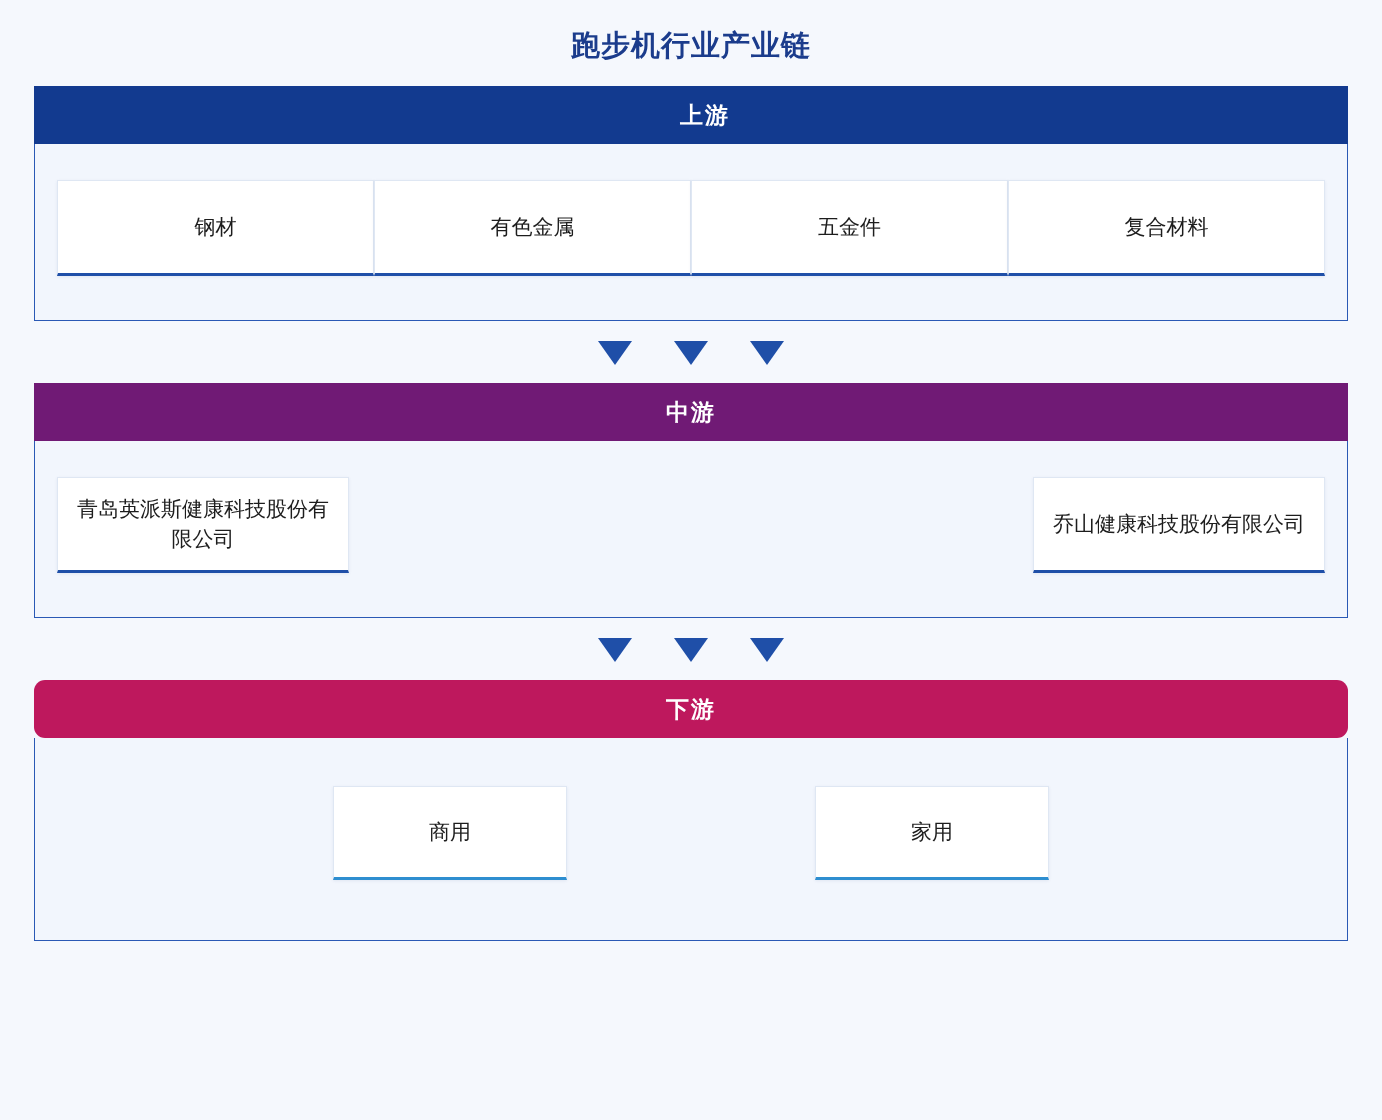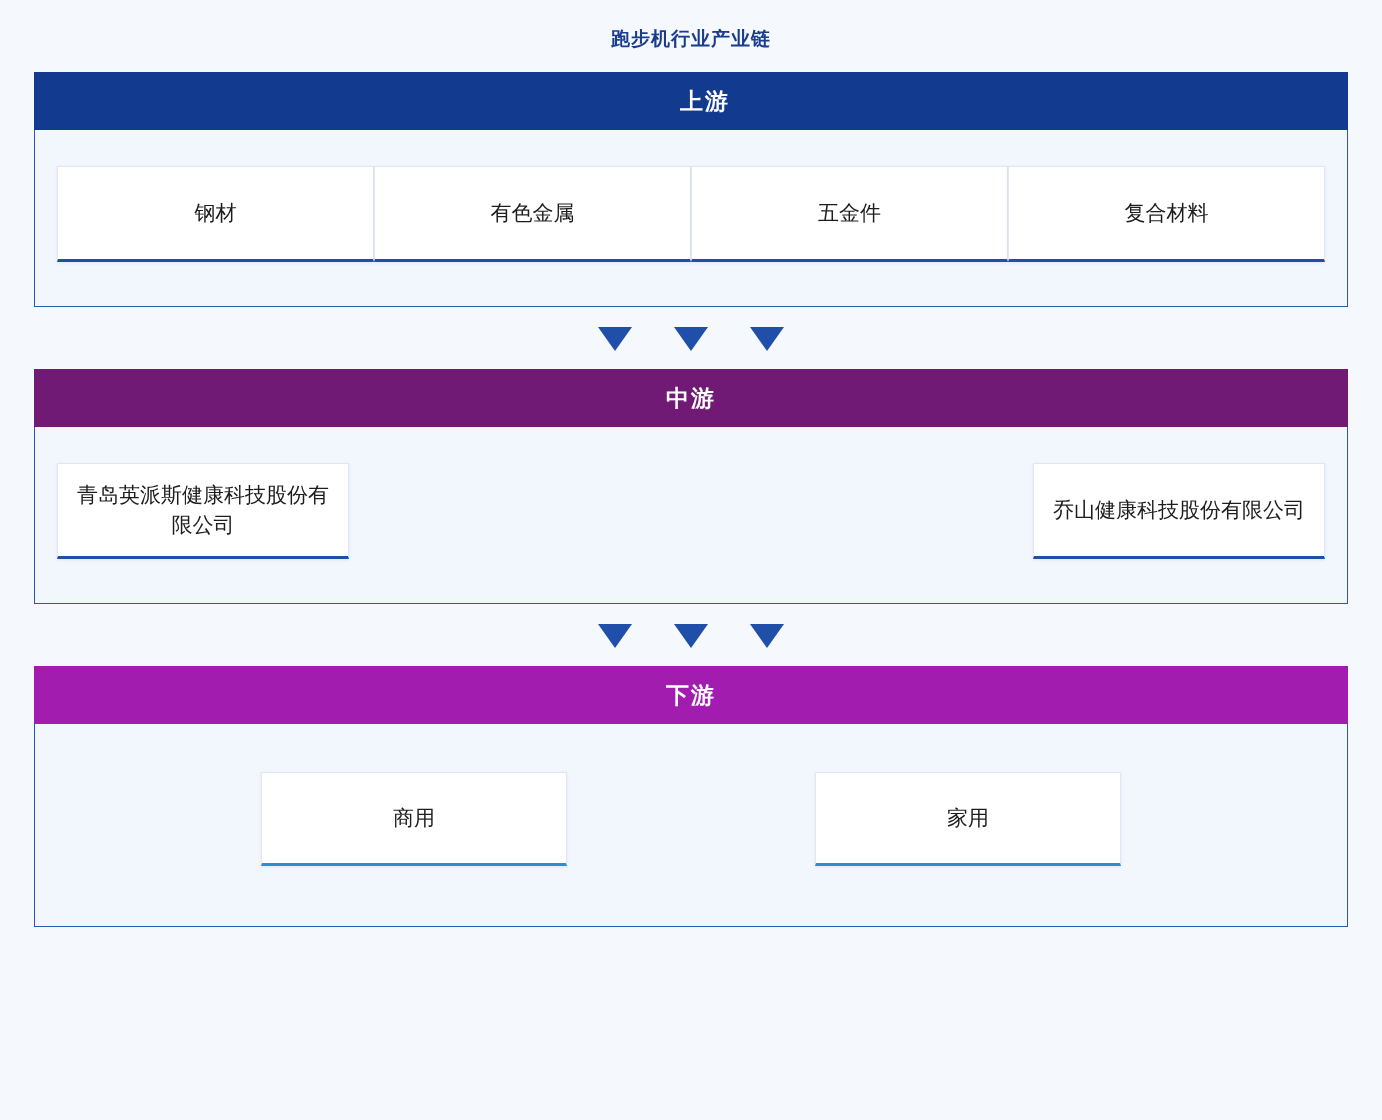--- a/index.html
+++ b/index.html
@@ -14,21 +14,21 @@
     overflow: hidden;
   }
   .page {
     position: relative;
     width: 1382px;
     height: 1120px;
     background: #f5f8fd;
   }
   .title {
     text-align: center;
-    font-size: 19px;
+    font-size: 29px;
     font-weight: bold;
     color: #1b3c8c;
     letter-spacing: 1px;
     padding-top: 26px;
     padding-bottom: 20px;
   }
   .section {
     position: relative;
     margin: 0 34px;
     box-sizing: border-box;
@@ -45,21 +45,21 @@
     line-height: 58px;
     text-align: center;
     color: #ffffff;
     font-size: 23px;
     font-weight: bold;
     letter-spacing: 2px;
     box-sizing: border-box;
   }
   .band-up   { background: #123a8f; padding-left: 28px; }
   .band-mid  { background: #701a75; }
-  .band-down { background: #a21caf; }
+  .band-down { background: #be185d; border-radius: 11px; }
 
   .cards {
     display: flex;
     justify-content: space-between;
     padding: 36px 22px 44px 22px;
     box-sizing: border-box;
   }
   .cards.down {
     justify-content: center;
     gap: 248px;
@@ -77,21 +77,21 @@
     justify-content: center;
     text-align: center;
     font-size: 21px;
     color: #1d1d1d;
     line-height: 1.45;
     padding: 8px 14px;
     box-sizing: border-box;
   }
   .card.wide { width: 292px; }
   .card.down-card {
-    width: 306px;
+    width: 234px;
     min-height: 94px;
     border-bottom: 3px solid #2e8ed0;
   }
   .arrows {
     display: flex;
     justify-content: center;
     gap: 42px;
     padding: 20px 0 18px 0;
   }
   .arrow {

